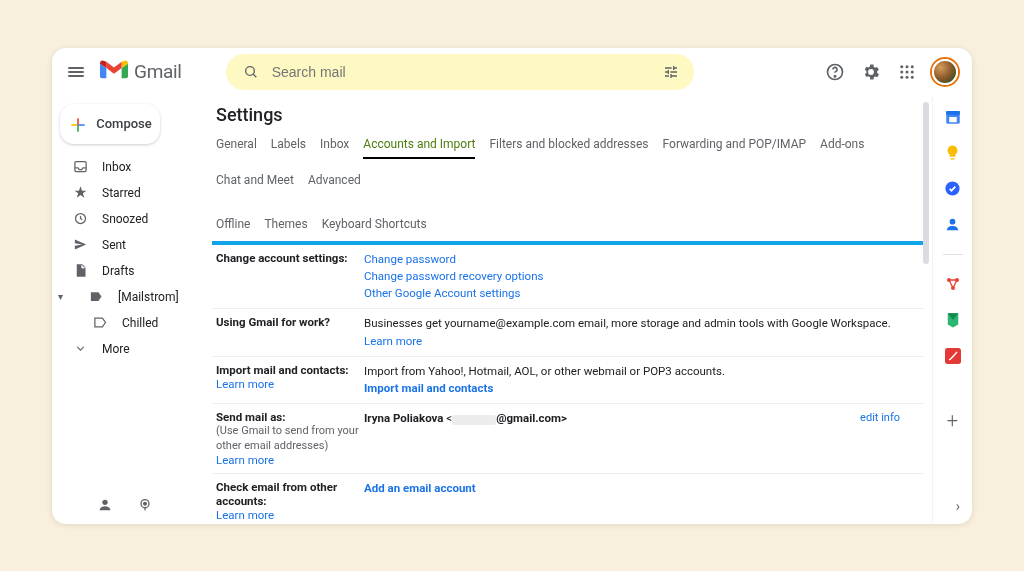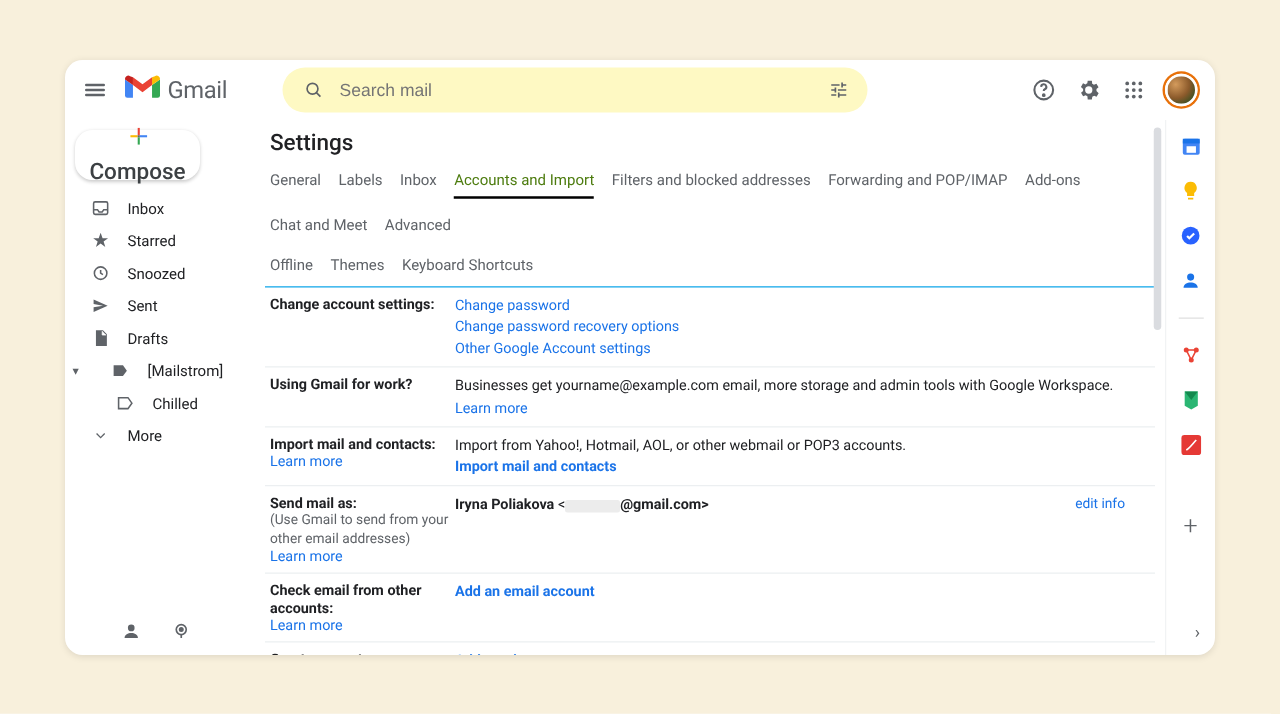--- a/index.html
+++ b/index.html
@@ -60,36 +60,36 @@
   .body { flex:1; display:flex; min-height:0;}
   
   .sidebar { width:152px; flex-shrink:0; padding-top:6px; display:flex; flex-direction:column;}
   .compose-btn {
     margin: 2px 0 10px 8px;
     height:40px; width:100px;
     border-radius:14px;
     box-shadow: 0 1px 3px rgba(0,0,0,0.2);
     display:flex; align-items:center; justify-content:center; gap:10px;
     background:#fff; cursor:pointer;
-    font-size:18px; color:#3c4043; font-weight:500;flex-direction:column;
+    font-size:13px; color:#3c4043; font-weight:500;
   }
   .plus-icon { position:relative; width:18px; height:18px;}
   .sidebar-list { list-style:none; }
   .sidebar-item { display:flex; align-items:center; height:26px; padding-left:20px; gap:14px; cursor:pointer; color:#202124; font-size:12px;}
   .sidebar-item .ic { width:16px; height:16px; color:#5f6368; display:flex; align-items:center; justify-content:center;}
   .sidebar-sub { padding-left:40px;}
   .caret { width:10px; display:inline-block; color:#5f6368; font-size:10px; margin-right:6px;}
   .sidebar-footer { margin-top:auto; display:flex; gap:18px; padding: 8px 0 8px 42px; color:#5f6368;}
   
   .main { flex:1; min-width:0; overflow-y:auto; padding: 4px 8px 6px 8px; position:relative;}
   .settings-title { font-size:18px; font-weight:500; color:#202124; margin: 4px 0 8px 4px;}
   .tabs { display:flex; flex-wrap:wrap; gap:14px; padding: 4px 4px; font-size:12px; color:#5f6368; border-bottom:none;}
   .tab { cursor:pointer; padding-bottom:6px;}
   .tab.active { color:#4d7c0f; border-bottom:2px solid #000000; font-weight:400;}
-  .tabs-row2 { margin-top:4px; border-bottom:1px solid #0ea5e9; padding-bottom:4px;}
+  .tabs-row2 { margin-top:16px; border-bottom:4px solid #0ea5e9; padding-bottom:4px;}
   .settings-table { width:100%; font-size:11.5px; color:#202124;}
   .s-row { display:flex; border-bottom:1px solid #eceff1; padding:6px 4px;}
   .s-row:last-child{border-bottom:none;}
   .s-label { width:148px; flex-shrink:0; }
   .s-label b { font-weight:700;}
   .s-label .sub { font-weight:400; color:#5f6368; font-size:11px; line-height:1.3; display:block;}
   .s-content { flex:1; line-height:1.5;}
   .link { color:#1a73e8; cursor:pointer;}
   .bold { font-weight:700;}
   .edit-link { color:#1a73e8; font-size:11px; cursor:pointer; margin-left:auto; padding-right:20px;}

